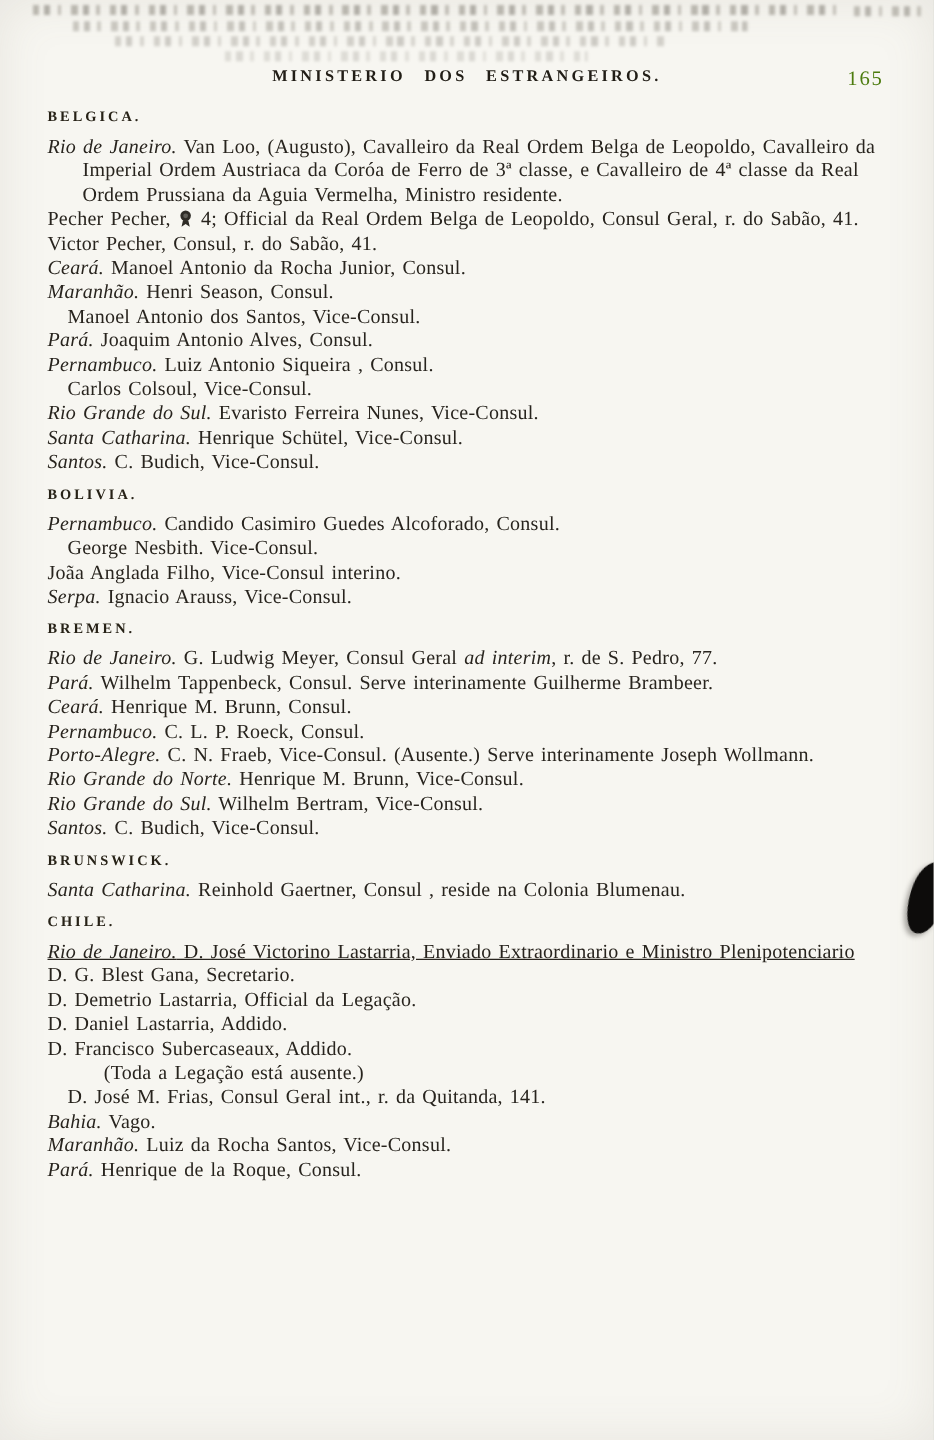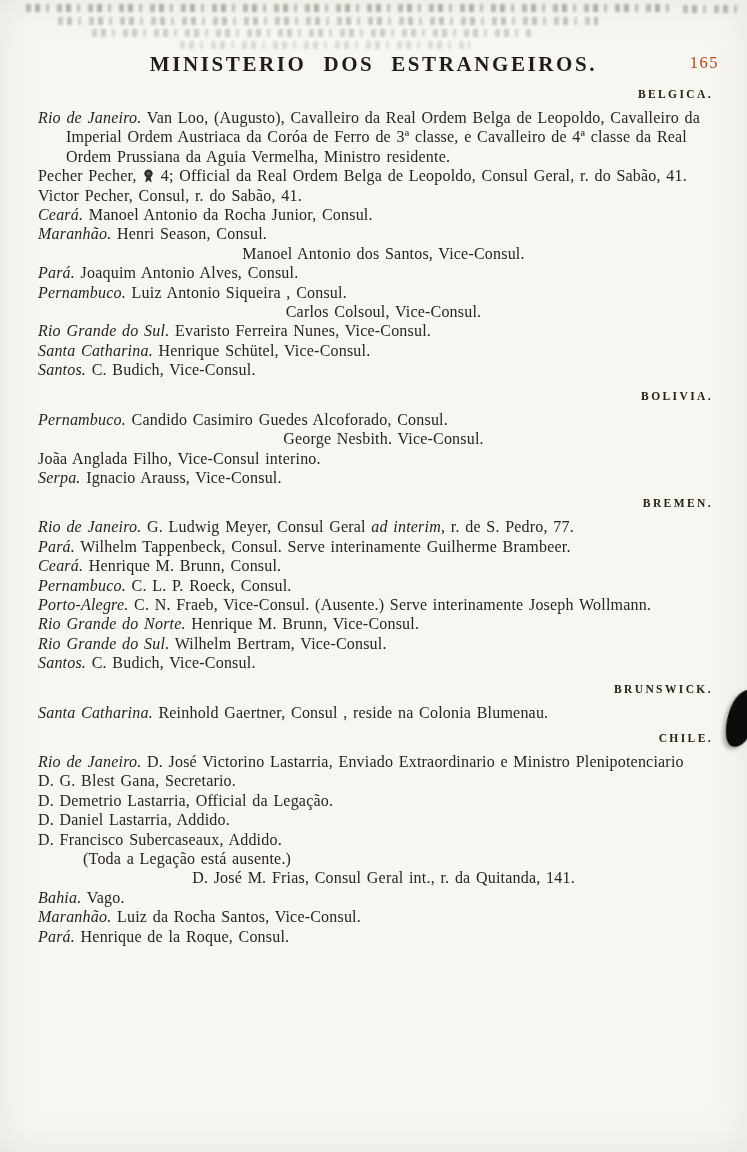--- a/index.html
+++ b/index.html
@@ -37,45 +37,45 @@
     background:#0d0c0b;
     border-radius:60% 40% 55% 45% / 48% 52% 50% 50%;
     transform:rotate(16deg);
     filter:blur(.5px);
     box-shadow:-2px 3px 4px rgba(20,18,15,.35);
   }
 
   
   .header{position:relative;margin-top:52px;text-align:center;height:22px;}
   .title{
-    font-weight:bold;font-size:21px;
+    font-weight:bold;font-size:13px;
     letter-spacing:2.6px;word-spacing:9px;
     color:#211d16;
   }
   .pagenum{
-    position:absolute;right:28px;top:1px;
-    font-size:16.5px;letter-spacing:1.5px;color:#c2410c;
+    position:absolute;right:40px;top:1px;
+    font-size:16.5px;letter-spacing:1.5px;color:#4d7c0f;
   }
 
   
   .content{padding:4px 34px 0 38px;}
   .section-heading{
-    text-align:right;font-weight:bold;
+    text-align:left;font-weight:bold;
     font-size:11.5px;letter-spacing:2.4px;
     margin:10px 0 8px;color:#272217;
   }
   .entry{
     font-size:16px;line-height:19.4px;
     letter-spacing:.2px;word-spacing:1.4px;
     padding-left:28px;text-indent:-28px;
   }
   .entry .it{font-style:italic;}
-  .ind1{margin-left:16px;text-align:center;}
+  .ind1{margin-left:16px;}
   .ind2{margin-left:45px;}
-  .wrap-deep{padding-left:98px;text-indent:-98px;}
+  .wrap-deep{padding-left:98px;text-indent:-98px;text-decoration:underline;}
 
   .medal{display:inline-block;width:11px;height:14px;vertical-align:-2px;margin:0 1px;}
   .medal svg{display:block;}
 </style>
 </head>
 <body>
 
 <div class="page">
 
   <div class="noise">

